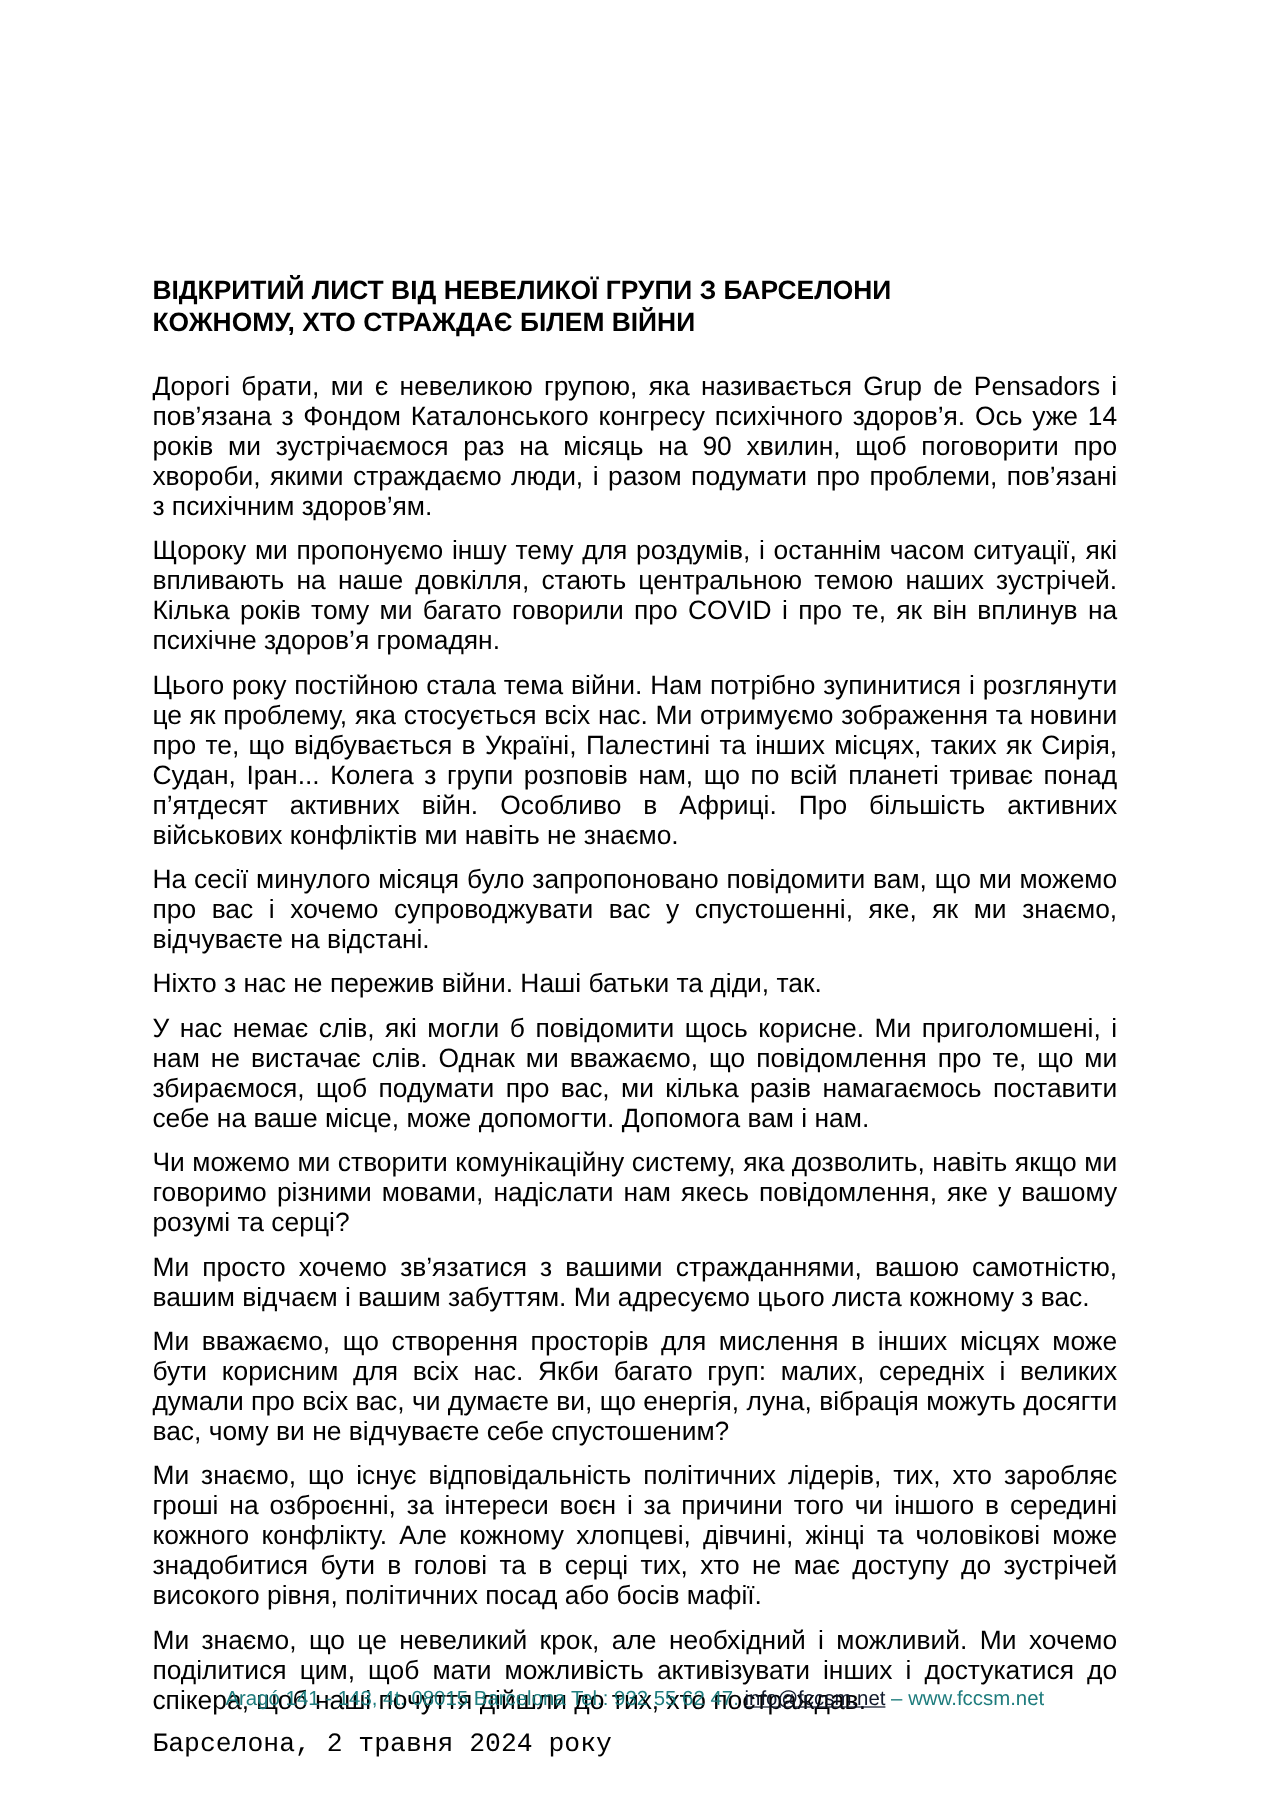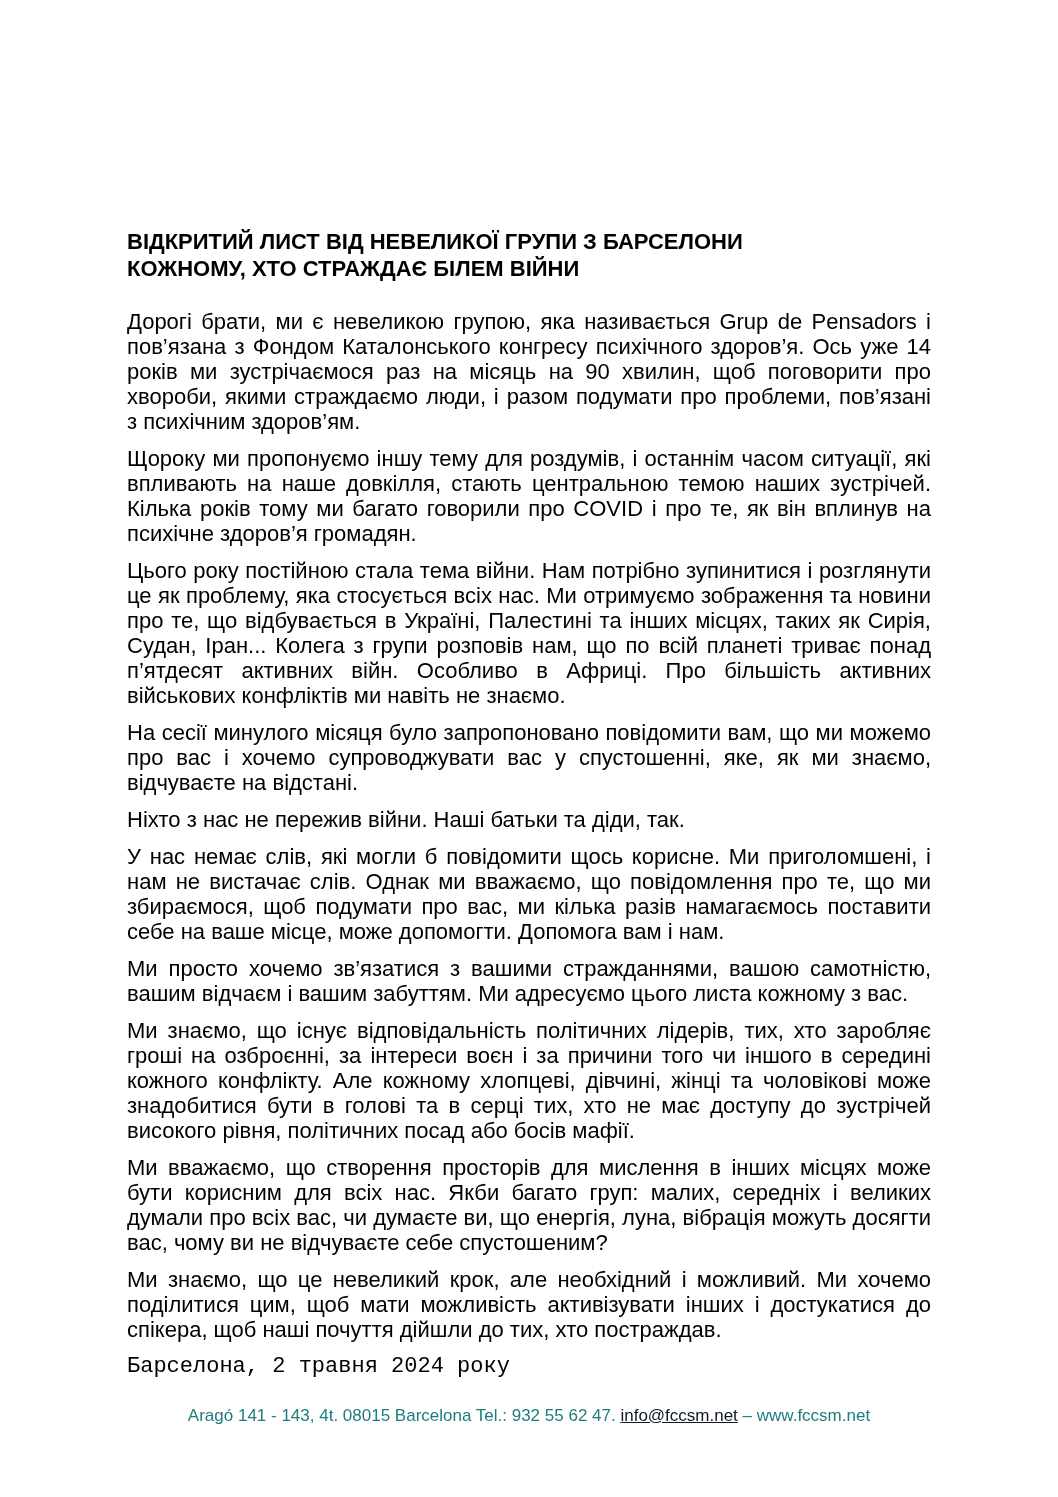--- a/index.html
+++ b/index.html
@@ -75,23 +75,24 @@
       <div>КОЖНОМУ, ХТО СТРАЖДАЄ БІЛЕМ ВІЙНИ</div>
     </div>
 
     <div class="body-text">
       <p>Дорогі брати, ми є невеликою групою, яка називається Grup de Pensadors і пов’язана з Фондом Каталонського конгресу психічного здоров’я. Ось уже 14 років ми зустрічаємося раз на місяць на 90 хвилин, щоб поговорити про хвороби, якими страждаємо люди, і разом подумати про проблеми, пов’язані з психічним здоров’ям.</p>
       <p>Щороку ми пропонуємо іншу тему для роздумів, і останнім часом ситуації, які впливають на наше довкілля, стають центральною темою наших зустрічей. Кілька років тому ми багато говорили про COVID і про те, як він вплинув на психічне здоров’я громадян.</p>
       <p>Цього року постійною стала тема війни. Нам потрібно зупинитися і розглянути це як проблему, яка стосується всіх нас. Ми отримуємо зображення та новини про те, що відбувається в Україні, Палестині та інших місцях, таких як Сирія, Судан, Іран... Колега з групи розповів нам, що по всій планеті триває понад п’ятдесят активних війн. Особливо в Африці. Про більшість активних військових конфліктів ми навіть не знаємо.</p>
       <p>На сесії минулого місяця було запропоновано повідомити вам, що ми можемо про вас і хочемо супроводжувати вас у спустошенні, яке, як ми знаємо, відчуваєте на відстані.</p>
       <p>Ніхто з нас не пережив війни. Наші батьки та діди, так.</p>
       <p>У нас немає слів, які могли б повідомити щось корисне. Ми приголомшені, і нам не вистачає слів. Однак ми вважаємо, що повідомлення про те, що ми збираємося, щоб подумати про вас, ми кілька разів намагаємось поставити себе на ваше місце, може допомогти. Допомога вам і нам.</p>
+      <p>Чи можемо ми створити комунікаційну систему, яка дозволить, навіть якщо ми говоримо різними мовами, надіслати нам якесь повідомлення, яке у вашому розумі та серці?</p>
       <p>Ми просто хочемо зв’язатися з вашими стражданнями, вашою самотністю, вашим відчаєм і вашим забуттям. Ми адресуємо цього листа кожному з вас.</p>
+      <p>Ми вважаємо, що створення просторів для мислення в інших місцях може бути корисним для всіх нас. Якби багато груп: малих, середніх і великих думали про всіх вас, чи думаєте ви, що енергія, луна, вібрація можуть досягти вас, чому ви не відчуваєте себе спустошеним?</p>
       <p>Ми знаємо, що існує відповідальність політичних лідерів, тих, хто заробляє гроші на озброєнні, за інтереси воєн і за причини того чи іншого в середині кожного конфлікту. Але кожному хлопцеві, дівчині, жінці та чоловікові може знадобитися бути в голові та в серці тих, хто не має доступу до зустрічей високого рівня, політичних посад або босів мафії.</p>
-      <p>Ми вважаємо, що створення просторів для мислення в інших місцях може бути корисним для всіх нас. Якби багато груп: малих, середніх і великих думали про всіх вас, чи думаєте ви, що енергія, луна, вібрація можуть досягти вас, чому ви не відчуваєте себе спустошеним?</p>
       <p>Ми знаємо, що це невеликий крок, але необхідний і можливий. Ми хочемо поділитися цим, щоб мати можливість активізувати інших і достукатися до спікера, щоб наші почуття дійшли до тих, хто постраждав.</p>
       <p class="date-line">Барселона, 2 травня 2024 року</p>
     </div>
   </div>
 
   <div class="footer">
     <span>Aragó 141 - 143, 4t. 08015 Barcelona Tel.: 932 55 62 47.</span>
     <a href="#">info@fccsm.net</a>
     <span>–</span>
     <span>www.fccsm.net</span>

